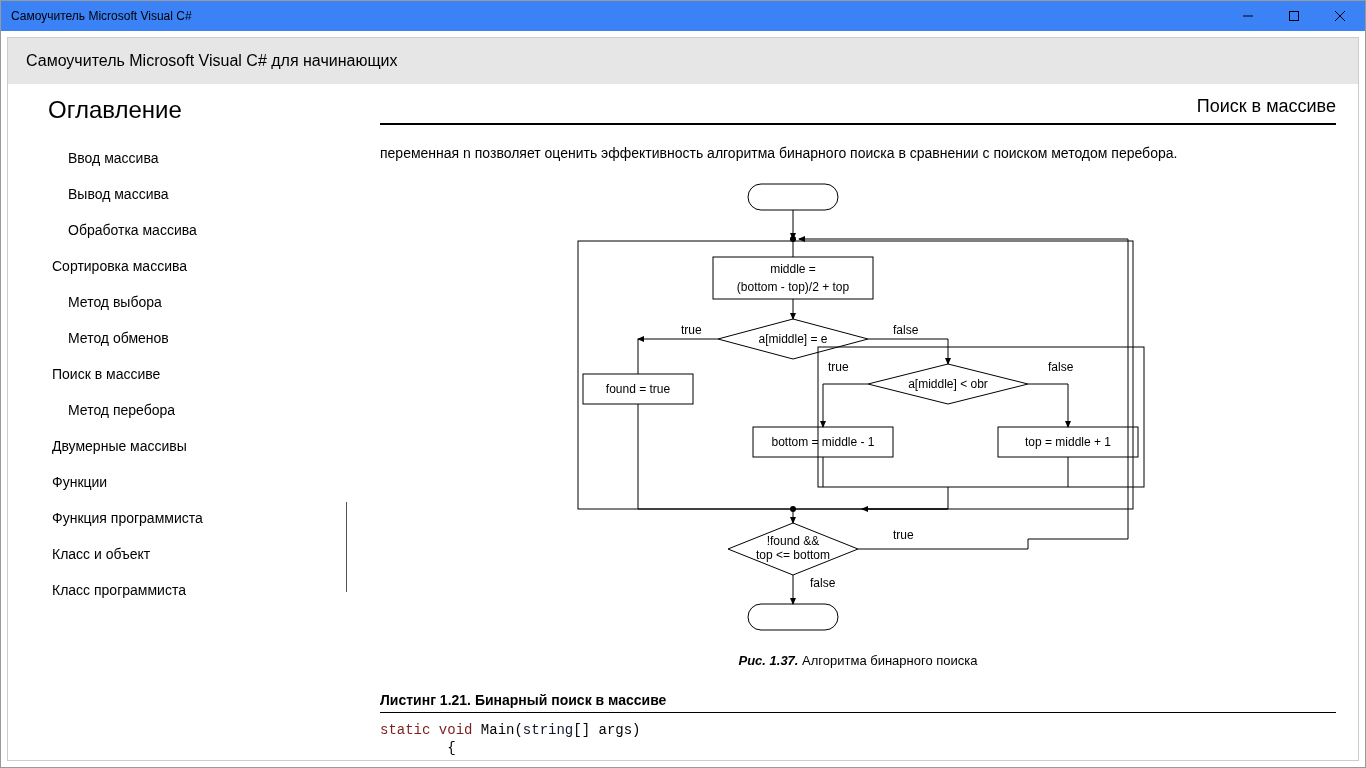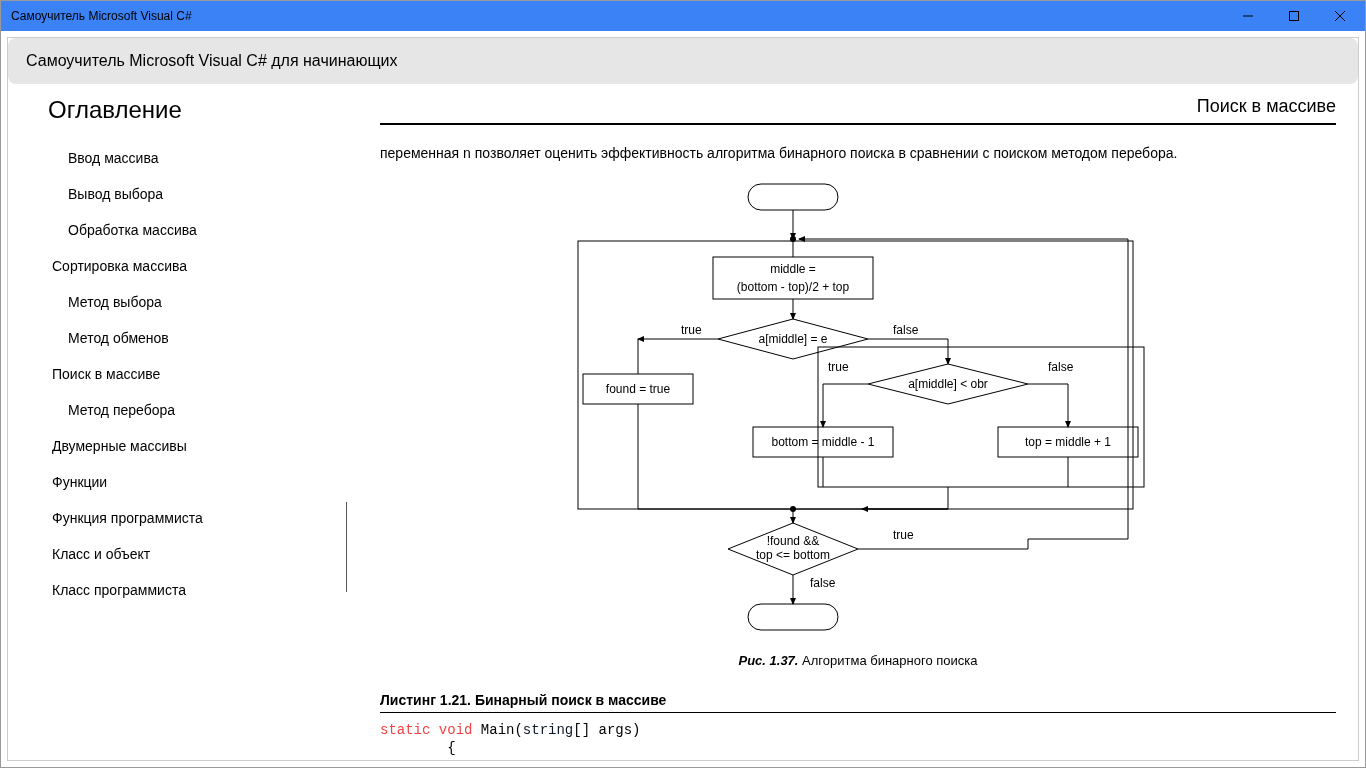--- a/index.html
+++ b/index.html
@@ -4,37 +4,37 @@
 <style>
   * { box-sizing: border-box; margin: 0; padding: 0; }
   body { font-family: "Segoe UI", Tahoma, sans-serif; font-size: 14px; color: #000; background: #fff; width: 1366px; height: 768px; overflow: hidden; border: 1px solid #999; }
   .titlebar { height: 30px; display: flex; align-items: center; justify-content: space-between; padding: 0 2px 0 10px; background: #3b82f6; }
   .titlebar-title { font-size: 12px; }
   .win-controls { display: flex; }
   .win-btn { width: 46px; height: 30px; display: flex; align-items: center; justify-content: center; cursor: default; }
   .win-btn svg { width: 10px; height: 10px; }
   .outer { padding: 6px; height: calc(100% - 30px); }
   .inner { border: 1px solid #ccc; height: 100%; display: flex; flex-direction: column; }
-  .header { background: #e6e6e6; padding: 14px 18px; font-size: 16px; border-radius: 8px; }
+  .header { background: #e6e6e6; padding: 14px 18px; font-size: 16px; }
   .body { flex: 1; display: flex; overflow: hidden; }
   .sidebar { width: 350px; padding: 12px 0 12px 24px; overflow-y: auto; position: relative; }
   .sidebar-title { font-size: 24px; font-weight: 400; margin-bottom: 16px; margin-left: 16px; }
   .toc-item { padding: 10px 0; cursor: pointer; }
   .toc-level-0 { padding-left: 20px; }
   .toc-level-1 { padding-left: 36px; }
   .sidebar-divider { position: absolute; right: 11px; top: 418px; width: 1px; height: 90px; background: #555; }
   .content { flex: 1; padding: 12px 22px; overflow-y: auto; }
   .page-title { text-align: right; font-size: 18px; padding-bottom: 6px; border-bottom: 2px solid #000; margin-bottom: 20px; }
   .para { margin-bottom: 18px; }
   .diagram-wrap { display: flex; justify-content: center; margin-bottom: 14px; }
   .caption { text-align: center; margin-bottom: 24px; font-size: 13px; }
   .caption strong { font-weight: bold; font-style: italic; }
   .listing-title { font-weight: bold; border-bottom: 1.5px solid #000; padding-bottom: 4px; margin-bottom: 8px; }
   .code { font-family: Consolas, "Courier New", monospace; font-size: 14px; white-space: pre; line-height: 1.3; }
-  .kw { color: #ef4444; }
+  .kw { color: #7f1d1d; }
   .type { color: #0f172a; }
 </style>
 </head>
 <body>
 
 <div class="titlebar">
   <div class="titlebar-title">Самоучитель Microsoft Visual C#</div>
   <div class="win-controls">
     <div class="win-btn">
         <svg viewBox="0 0 10 10">
@@ -56,21 +56,21 @@
 </div>
 
 <div class="outer">
   <div class="inner">
     <div class="header">Самоучитель Microsoft Visual C# для начинающих</div>
     <div class="body">
       <div class="sidebar">
         <div class="sidebar-title">Оглавление</div>
         <div id="toc-container">
             <div class="toc-item toc-level-1">Ввод массива</div>
-            <div class="toc-item toc-level-1">Вывод выбора</div>
+            <div class="toc-item toc-level-1">Вывод массива</div>
             <div class="toc-item toc-level-1">Обработка массива</div>
             <div class="toc-item toc-level-0">Сортировка массива</div>
             <div class="toc-item toc-level-1">Метод выбора</div>
             <div class="toc-item toc-level-1">Метод обменов</div>
             <div class="toc-item toc-level-0">Поиск в массиве</div>
             <div class="toc-item toc-level-1">Метод перебора</div>
             <div class="toc-item toc-level-0">Двумерные массивы</div>
             <div class="toc-item toc-level-0">Функции</div>
             <div class="toc-item toc-level-0">Функция программиста</div>
             <div class="toc-item toc-level-0">Класс и объект</div>

